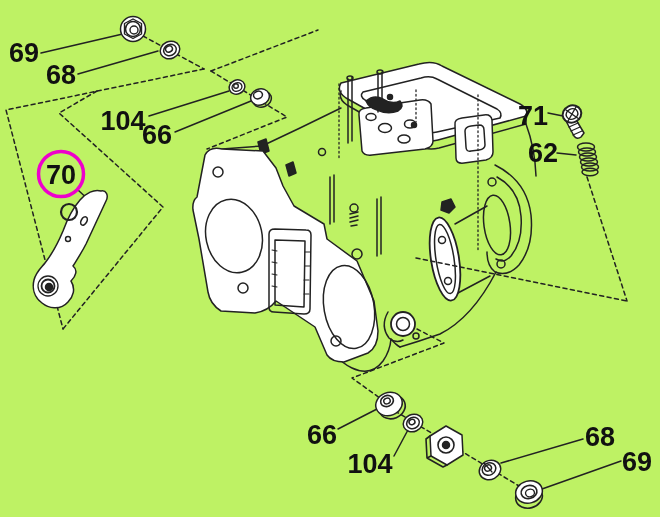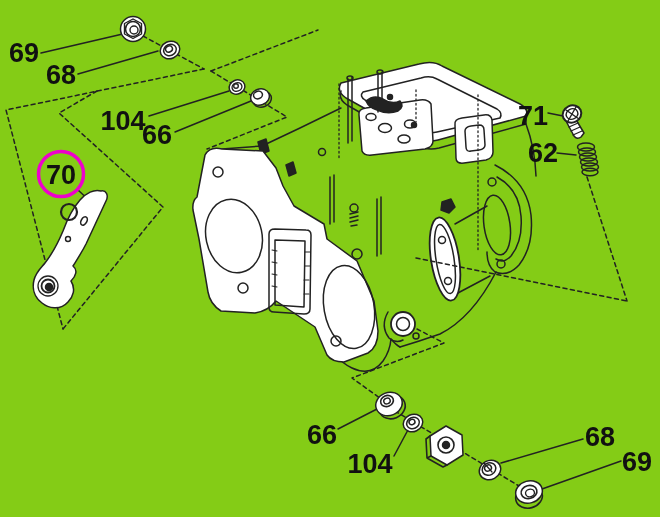--- a/index.html
+++ b/index.html
@@ -1,17 +1,17 @@
 <!DOCTYPE html>
 <html><head>
 <meta charset="utf-8">
 <style>
   html,body{margin:0;padding:0;background:#ffffff;}
   #stage{
-    position:relative;width:660px;height:517px;background:#84cc16;overflow:hidden;
+    position:relative;width:660px;height:517px;background:#bef264;overflow:hidden;
     font-family:"Liberation Sans", sans-serif;
   }
   svg text.part-label{
     font-family:"Liberation Sans", sans-serif;
     font-weight:bold;font-size:27px;fill:#111111;
   }
   .art{stroke:#222222;fill:none;stroke-width:1.5;stroke-linejoin:round;stroke-linecap:round;}
 </style>
 </head>
 <body>

